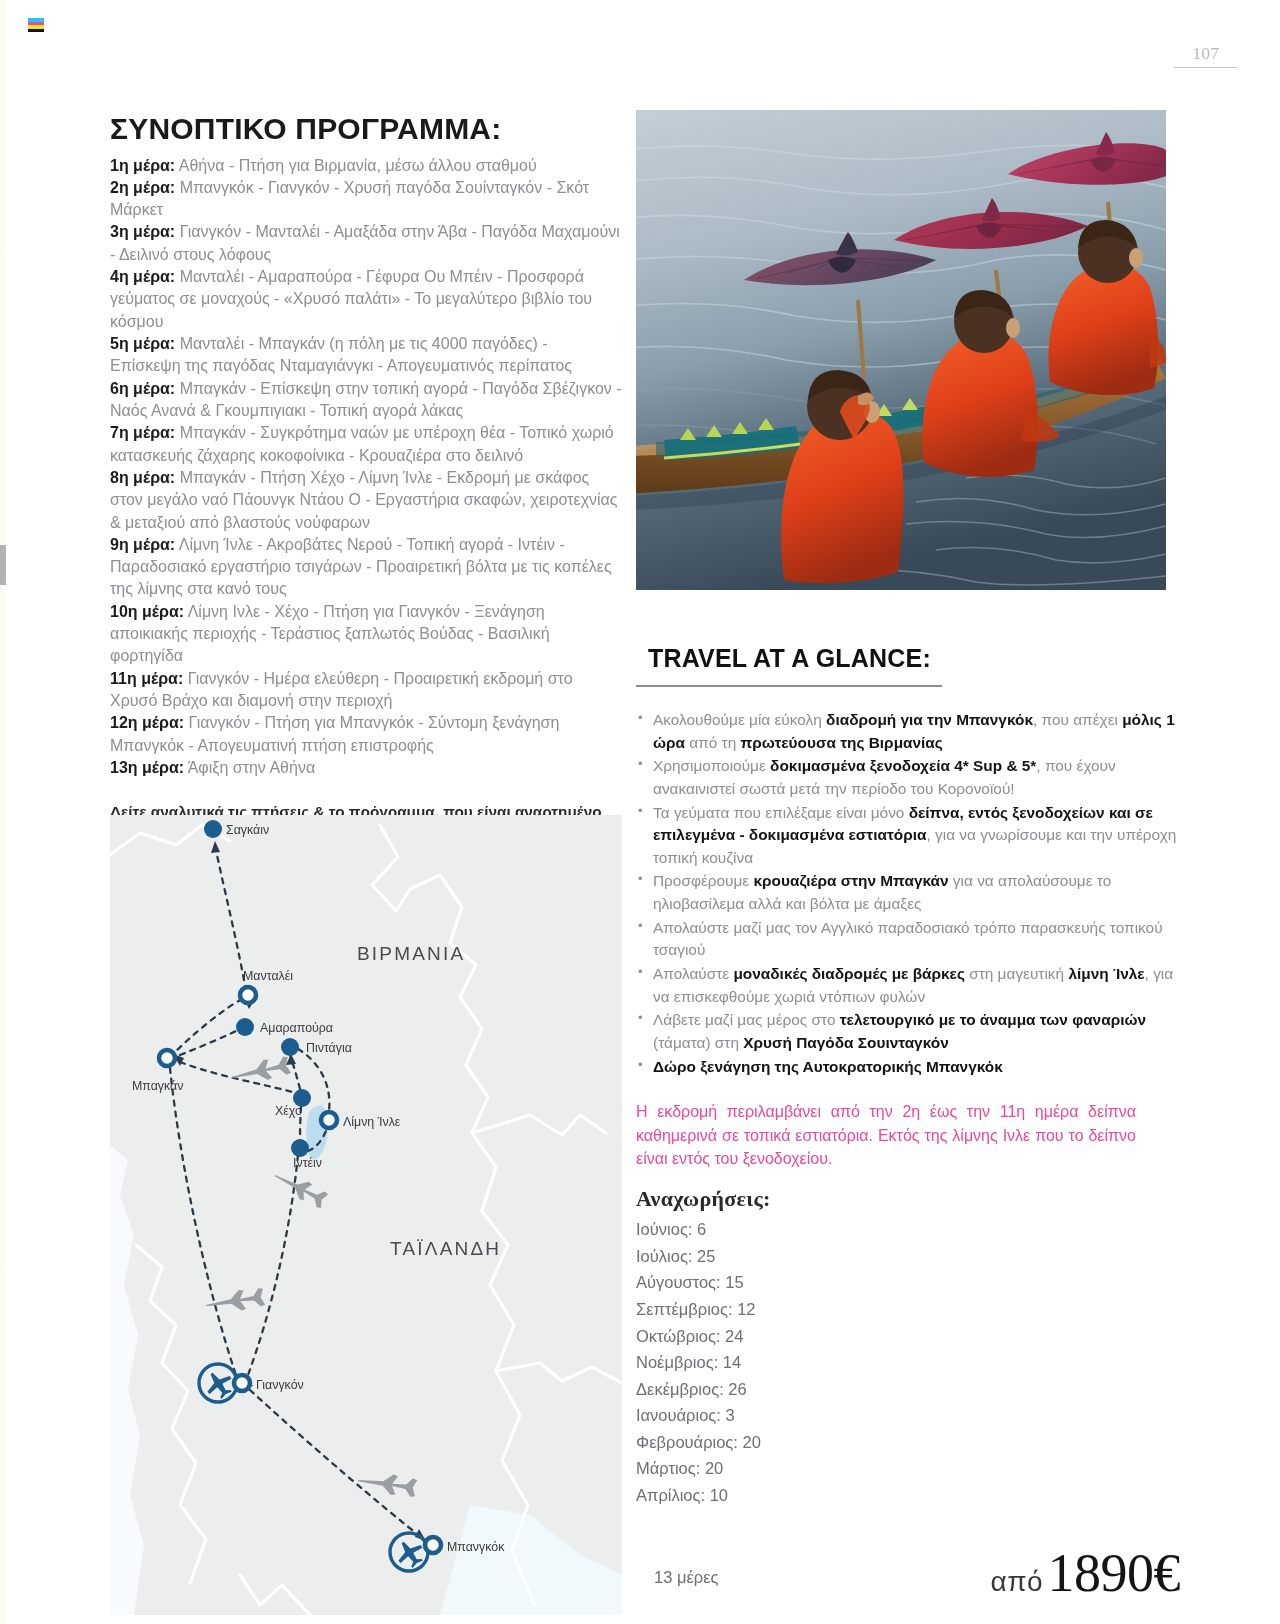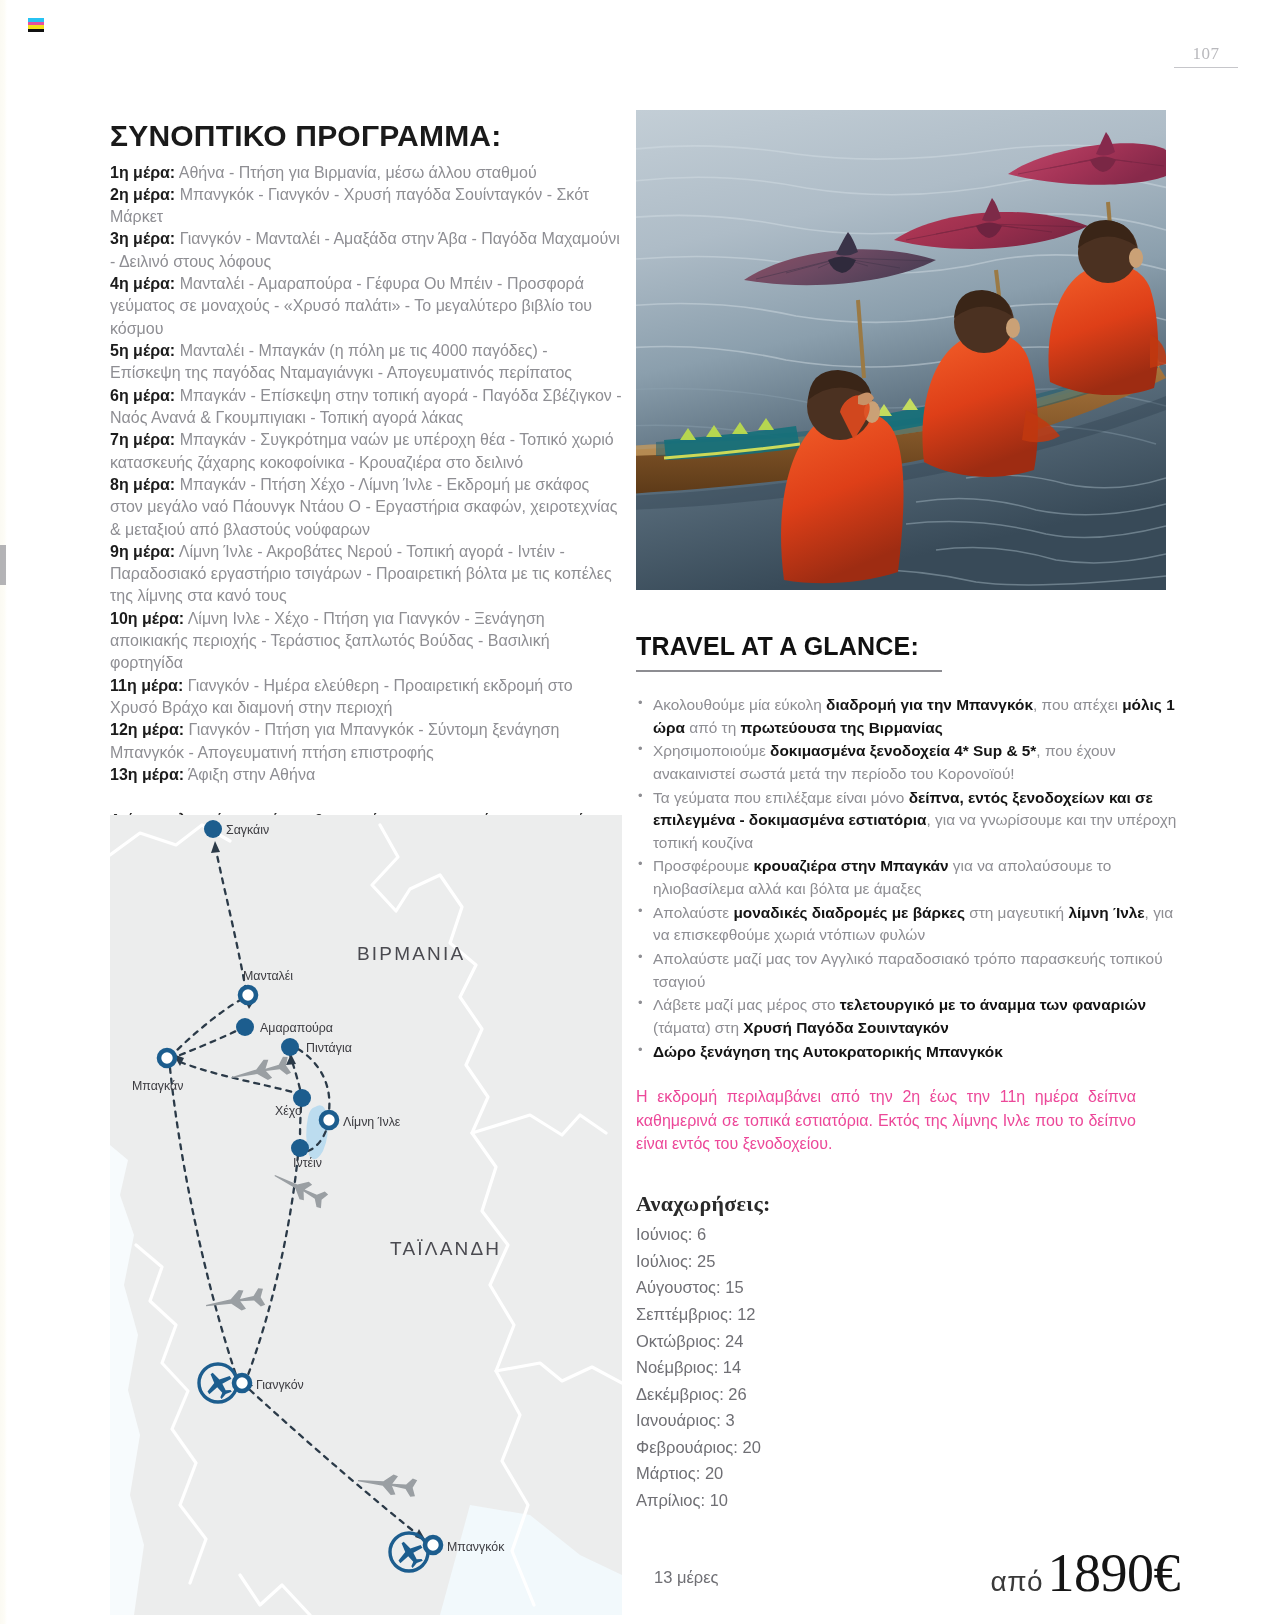--- a/index.html
+++ b/index.html
@@ -54,21 +54,21 @@
   }
   #page-number-rule {
     height: 1px;
     background: #c6c6ca;
     width: 100%;
   }
 
   
   #left-col {
     position: absolute;
-    left: 110px; top: 120px;
+    left: 110px; top: 113px;
     width: 512px;
   }
   #right-col {
     position: absolute;
     left: 636px; top: 108px;
     width: 546px;
   }
 
   
   #itinerary-title {
@@ -115,21 +115,21 @@
     overflow: hidden;
     background: #7d909c;
   }
   #photo svg { display: block; }
 
   
   #glance-title {
     font-size: 25px;
     font-weight: bold;
     color: #111;
-    margin: 0;
+    margin: 12px;
     letter-spacing: .2px;
   }
   #glance-rule {
     height: 2px;
     background: #8d8d92;
     width: 306px;
     margin: 9px 0 22px 0;
   }
   .glance-list {
     list-style: none;
@@ -157,21 +157,21 @@
     margin-top: 22px;
     font-size: 16px;
     line-height: 1.46;
     color: #ec4899;
     text-align: justify;
     width: 500px;
   }
 
   
   #departures {
-    margin-top: 36px;
+    margin-top: 16px;
   }
   #departures-title {
     font-family: "Liberation Serif", serif;
     font-size: 22px;
     font-weight: bold;
     color: #2a2a2a;
     margin: 0 0 4px 0;
     letter-spacing: .3px;
   }
   .departure-row {
@@ -559,22 +559,22 @@
 </div>
 
 <div id="right-col" style="top:632px;">
   <h2 id="glance-title">TRAVEL AT A GLANCE:</h2>
   <div id="glance-rule"></div>
   <ul class="glance-list" id="glance-list">
       <li><span>Ακολουθούμε μία εύκολη </span><b>διαδρομή για την Μπανγκόκ</b><span>, που απέχει </span><b>μόλις 1 ώρα</b><span> από τη </span><b>πρωτεύουσα της Βιρμανίας</b></li>
       <li><span>Χρησιμοποιούμε </span><b>δοκιμασμένα ξενοδοχεία 4* Sup &amp; 5*</b><span>, που έχουν ανακαινιστεί σωστά μετά την περίοδο του Κορονοϊού!</span></li>
       <li><span>Τα γεύματα που επιλέξαμε είναι μόνο </span><b>δείπνα, εντός ξενοδοχείων και σε επιλεγμένα - δοκιμασμένα εστιατόρια</b><span>, για να γνωρίσουμε και την υπέροχη τοπική κουζίνα</span></li>
       <li><span>Προσφέρουμε </span><b>κρουαζιέρα στην Μπαγκάν</b><span> για να απολαύσουμε το ηλιοβασίλεμα αλλά και βόλτα με άμαξες</span></li>
+      <li><span>Απολαύστε μαζί μας τον Αγγλικό παραδοσιακό τρόπο παρασκευής τοπικού τσαγιού</span></li>
       <li><span>Απολαύστε </span><b>μοναδικές διαδρομές με βάρκες</b><span> στη μαγευτική </span><b>λίμνη Ίνλε</b><span>, για να επισκεφθούμε χωριά ντόπιων φυλών</span></li>
-      <li><span>Απολαύστε μαζί μας τον Αγγλικό παραδοσιακό τρόπο παρασκευής τοπικού τσαγιού</span></li>
       <li><span>Λάβετε μαζί μας μέρος στο </span><b>τελετουργικό με το άναμμα των φαναριών</b><span> (τάματα) στη </span><b>Χρυσή Παγόδα Σουινταγκόν</b></li>
       <li><b>Δώρο ξενάγηση της Αυτοκρατορικής Μπανγκόκ</b></li>
     </ul>
   <p id="glance-note">Η εκδρομή περιλαμβάνει από την 2η έως την 11η ημέρα δείπνα καθημερινά σε τοπικά εστιατόρια. Εκτός της λίμνης Ινλε που το δείπνο είναι εντός του ξενοδοχείου.</p>
 
   <div id="departures">
     <div id="departures-title">Αναχωρήσεις:</div>
     <div id="departures-rows">
         <div class="departure-row">Ιούνιος: 6</div>
         <div class="departure-row">Ιούλιος: 25</div>

